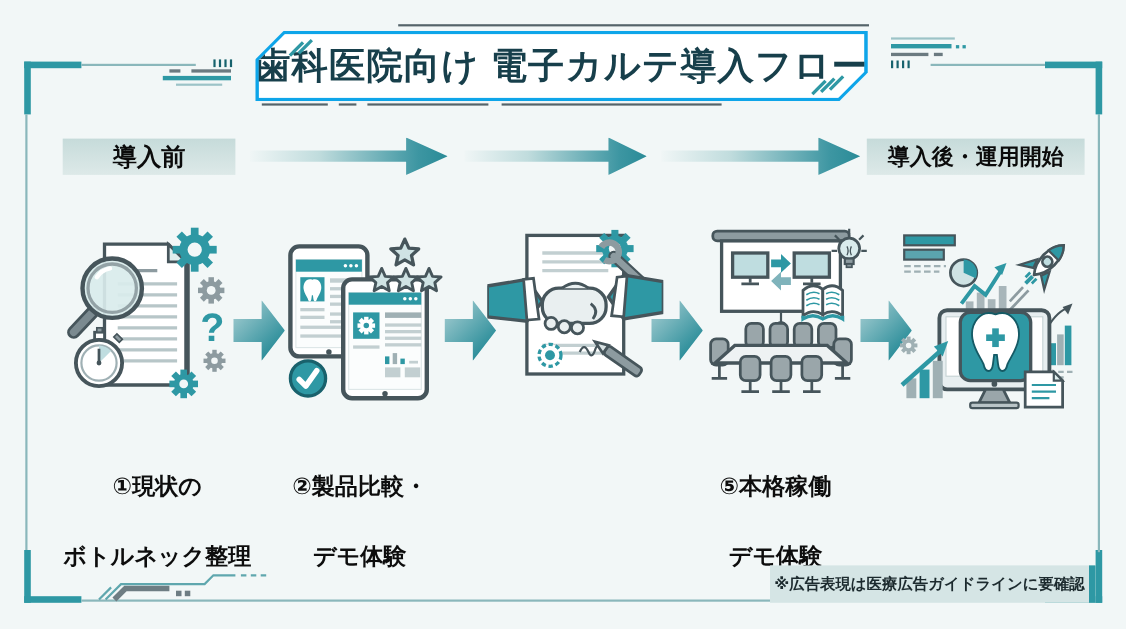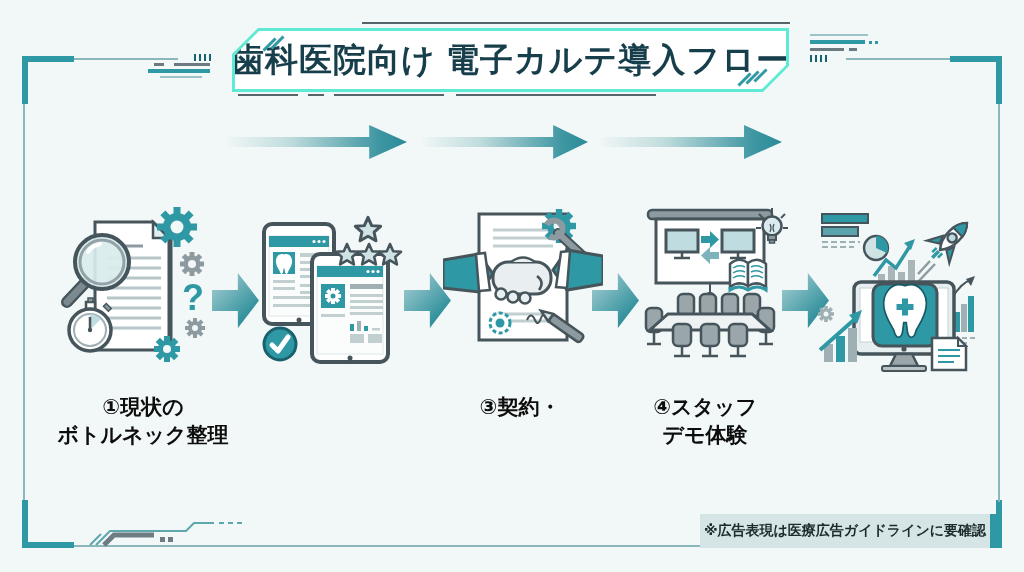--- a/index.html
+++ b/index.html
@@ -3,38 +3,38 @@
 <meta charset="utf-8">
 <style>
   html,body{margin:0;padding:0;background:#e7edee;}
   .stage{position:relative;width:1024px;height:572px;background:#f2f7f7;overflow:hidden;
          font-family:"Liberation Sans","DejaVu Sans",sans-serif;}
   .abs{position:absolute;}
   
   .thick{background:#2e98a4;}
   .thin{background:#8ab7bb;}
   
-  .banner-outer{left:232px;top:28px;width:557px;height:64px;background:#5eead4;
+  .banner-outer{left:232px;top:28px;width:557px;height:64px;background:#0ea5e9;
     clip-path:polygon(26px 0,100% 0,100% calc(100% - 26px),calc(100% - 26px) 100%,0 100%,0 26px);}
   .banner-inner{position:absolute;inset:3px;background:#ffffff;display:flex;align-items:center;justify-content:center;
     clip-path:polygon(24px 0,100% 0,100% calc(100% - 24px),calc(100% - 24px) 100%,0 100%,0 24px);}
   .banner-title{font-size:33px;font-weight:bold;color:#173f4b;letter-spacing:1px;white-space:nowrap;}
   .stripe{position:absolute;width:3px;height:17px;background:#2e98a4;transform:rotate(45deg);}
   
   .tl-label{top:126px;height:33px;display:flex;align-items:center;justify-content:center;
     font-weight:bold;color:#0b0b0b;background:linear-gradient(180deg,#c6dbda,#dde9e8);white-space:nowrap;}
   .tl-arrow{top:125px;height:34px;
     background:linear-gradient(90deg,#f0f6f6,#c0dcdd 35%,#3d96a2 85%,#2a8b97);
     clip-path:polygon(0 35%,79% 35%,79% 0,100% 50%,79% 100%,79% 65%,0 65%);}
   
   .step-arrow{top:273px;width:47px;height:55px;
     background:linear-gradient(135deg,#aed2d6,#2c8e9a 80%);
     clip-path:polygon(0 31%,55% 31%,55% 0,100% 50%,55% 100%,55% 69%,0 69%);}
   .step-label{top:393px;width:210px;text-align:center;font-weight:bold;font-size:21px;color:#0d0d0d;line-height:1.32;}
-  .step-label div{white-space:nowrap;}
+  .step-label div{white-space:nowrap;margin-top:36px;}
   
   .footnote{left:700px;top:514px;width:290px;height:34px;background:#d5e5e5;border-right:6px solid #2e98a4;
     display:flex;align-items:center;justify-content:center;font-size:14px;font-weight:bold;color:#1c2a2e;white-space:nowrap;}
   .tick{position:absolute;width:2px;height:7px;background:#17626d;}
   .dash{position:absolute;height:2px;background:#55646a;}
 </style>
 </head>
 <body>
 
 <svg width="0" height="0" style="position:absolute">
@@ -105,23 +105,25 @@
     <div class="banner-inner">
       <span class="banner-title">歯科医院向け 電子カルテ導入フロー</span>
       <span class="stripe" style="left:33px;top:5px"></span>
       <span class="stripe" style="left:41px;top:3px"></span>
       <span class="stripe" style="left:508px;top:40px"></span>
       <span class="stripe" style="left:516px;top:38px"></span>
       <span class="stripe" style="left:524px;top:36px"></span>
     </div>
   </div>
 
+  <div class="abs tl-label" style="left:57px;width:157px;font-size:22px">導入前</div>
   <div class="abs tl-arrow" style="left:227px;width:180px"></div>
   <div class="abs tl-arrow" style="left:422px;width:166px"></div>
   <div class="abs tl-arrow" style="left:601px;width:181px"></div>
+  <div class="abs tl-label" style="left:788px;width:198px;font-size:20px">導入後・運用開始</div>
 
   <div class="abs step-arrow" style="left:212px"></div>
   <div class="abs step-arrow" style="left:404px"></div>
   <div class="abs step-arrow" style="left:592px"></div>
   <div class="abs step-arrow" style="left:782px"></div>
 
   <svg class="abs" style="left:57px;top:198px" width="160" height="175" viewBox="0 0 160 175">
     <rect x="46" y="34" width="68" height="116" fill="#cfe3e3" stroke="#46555b" stroke-width="3"></rect>
     <path d="M38,24 h58 l16,16 v112 h-74 z" fill="#ffffff" stroke="#46555b" stroke-width="3"></path>
     <path d="M96,24 v16 h16 z" fill="#dfeeee" stroke="#46555b" stroke-width="2.5"></path>
@@ -471,23 +473,26 @@
         </g>
       <circle r="5.5" fill="#9fb0b4"></circle>
         <circle r="2.5" fill="#f2f7f7"></circle>
     </g>
   </svg>
 
   <div class="abs step-label" style="left:38px">
     <div>①現状の</div>
     <div>ボトルネック整理</div>
   </div>
+  <div class="abs step-label" style="left:222px">
+    <div>②製品比較・</div>
+    <div>デモ体験</div>
+  </div>
   <div class="abs step-label" style="left:415px">
-    <div>③契約・</div>
   </div>
   <div class="abs step-label" style="left:600px">
-    <div>④スタッフ</div>
+    <div>⑤本格稼働</div>
     <div>デモ体験</div>
   </div>
 
   <div class="abs footnote">※広告表現は医療広告ガイドラインに要確認</div>
 
 </div>
 
 </body></html>

